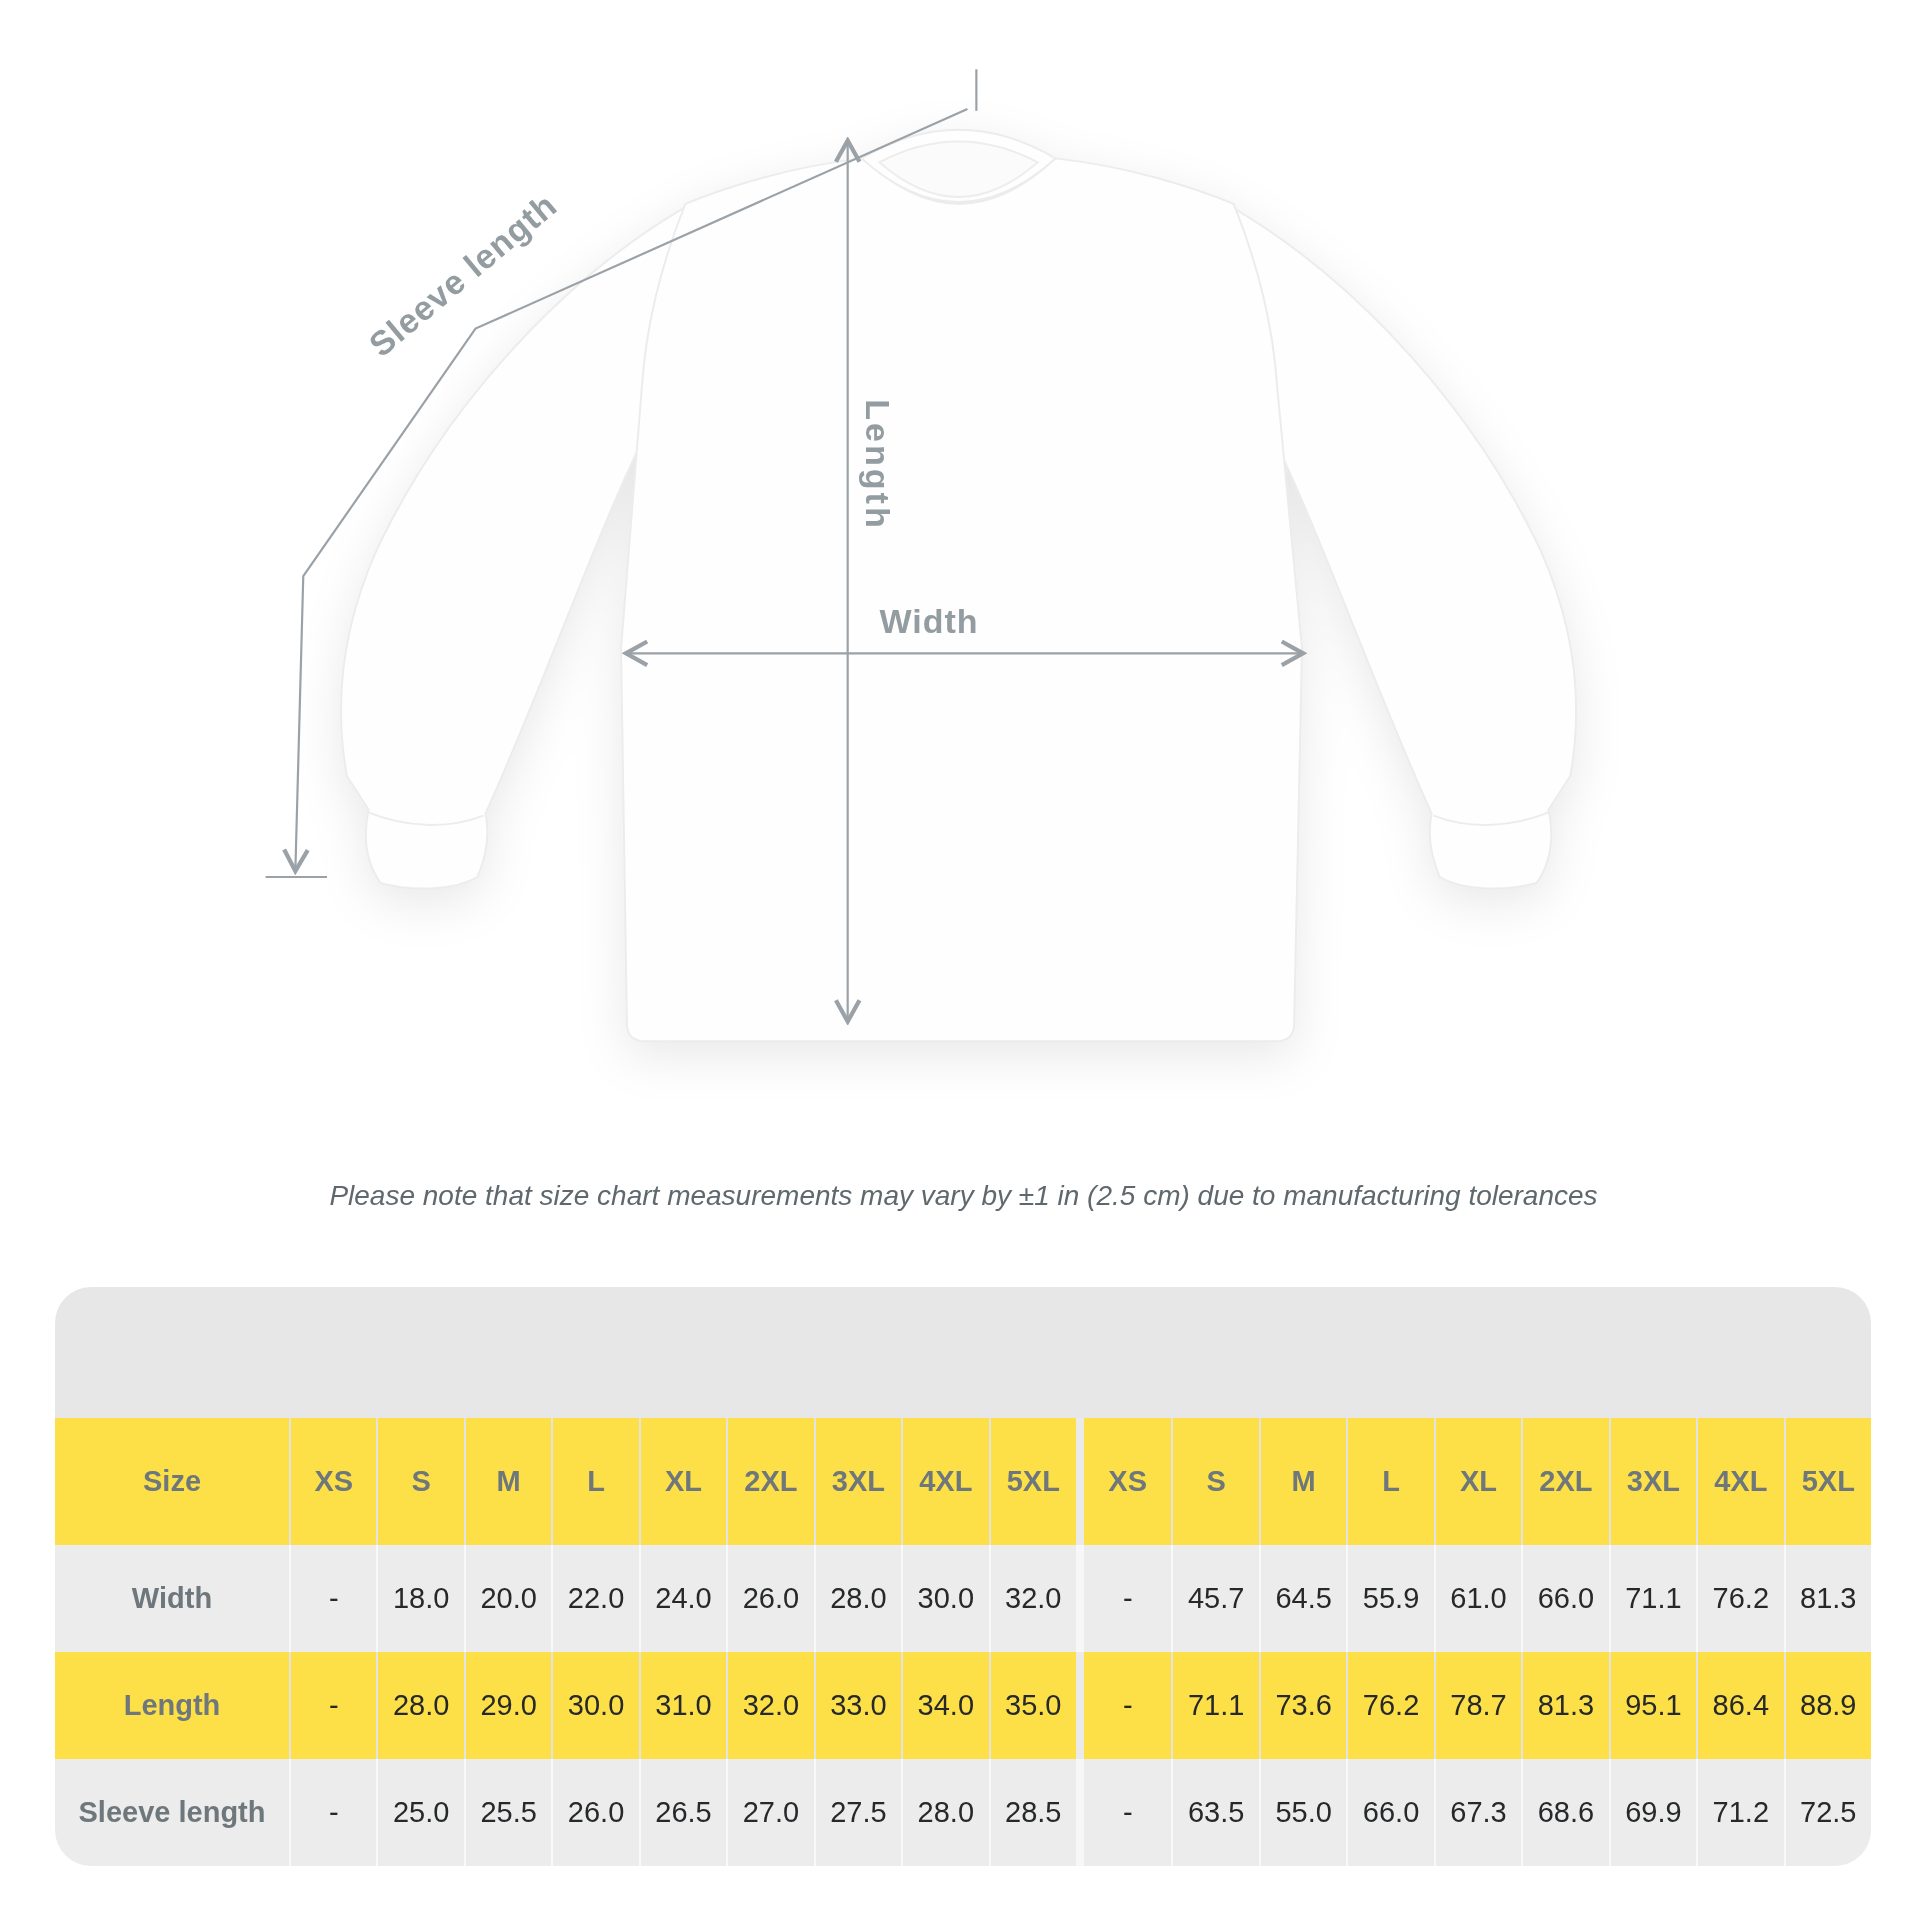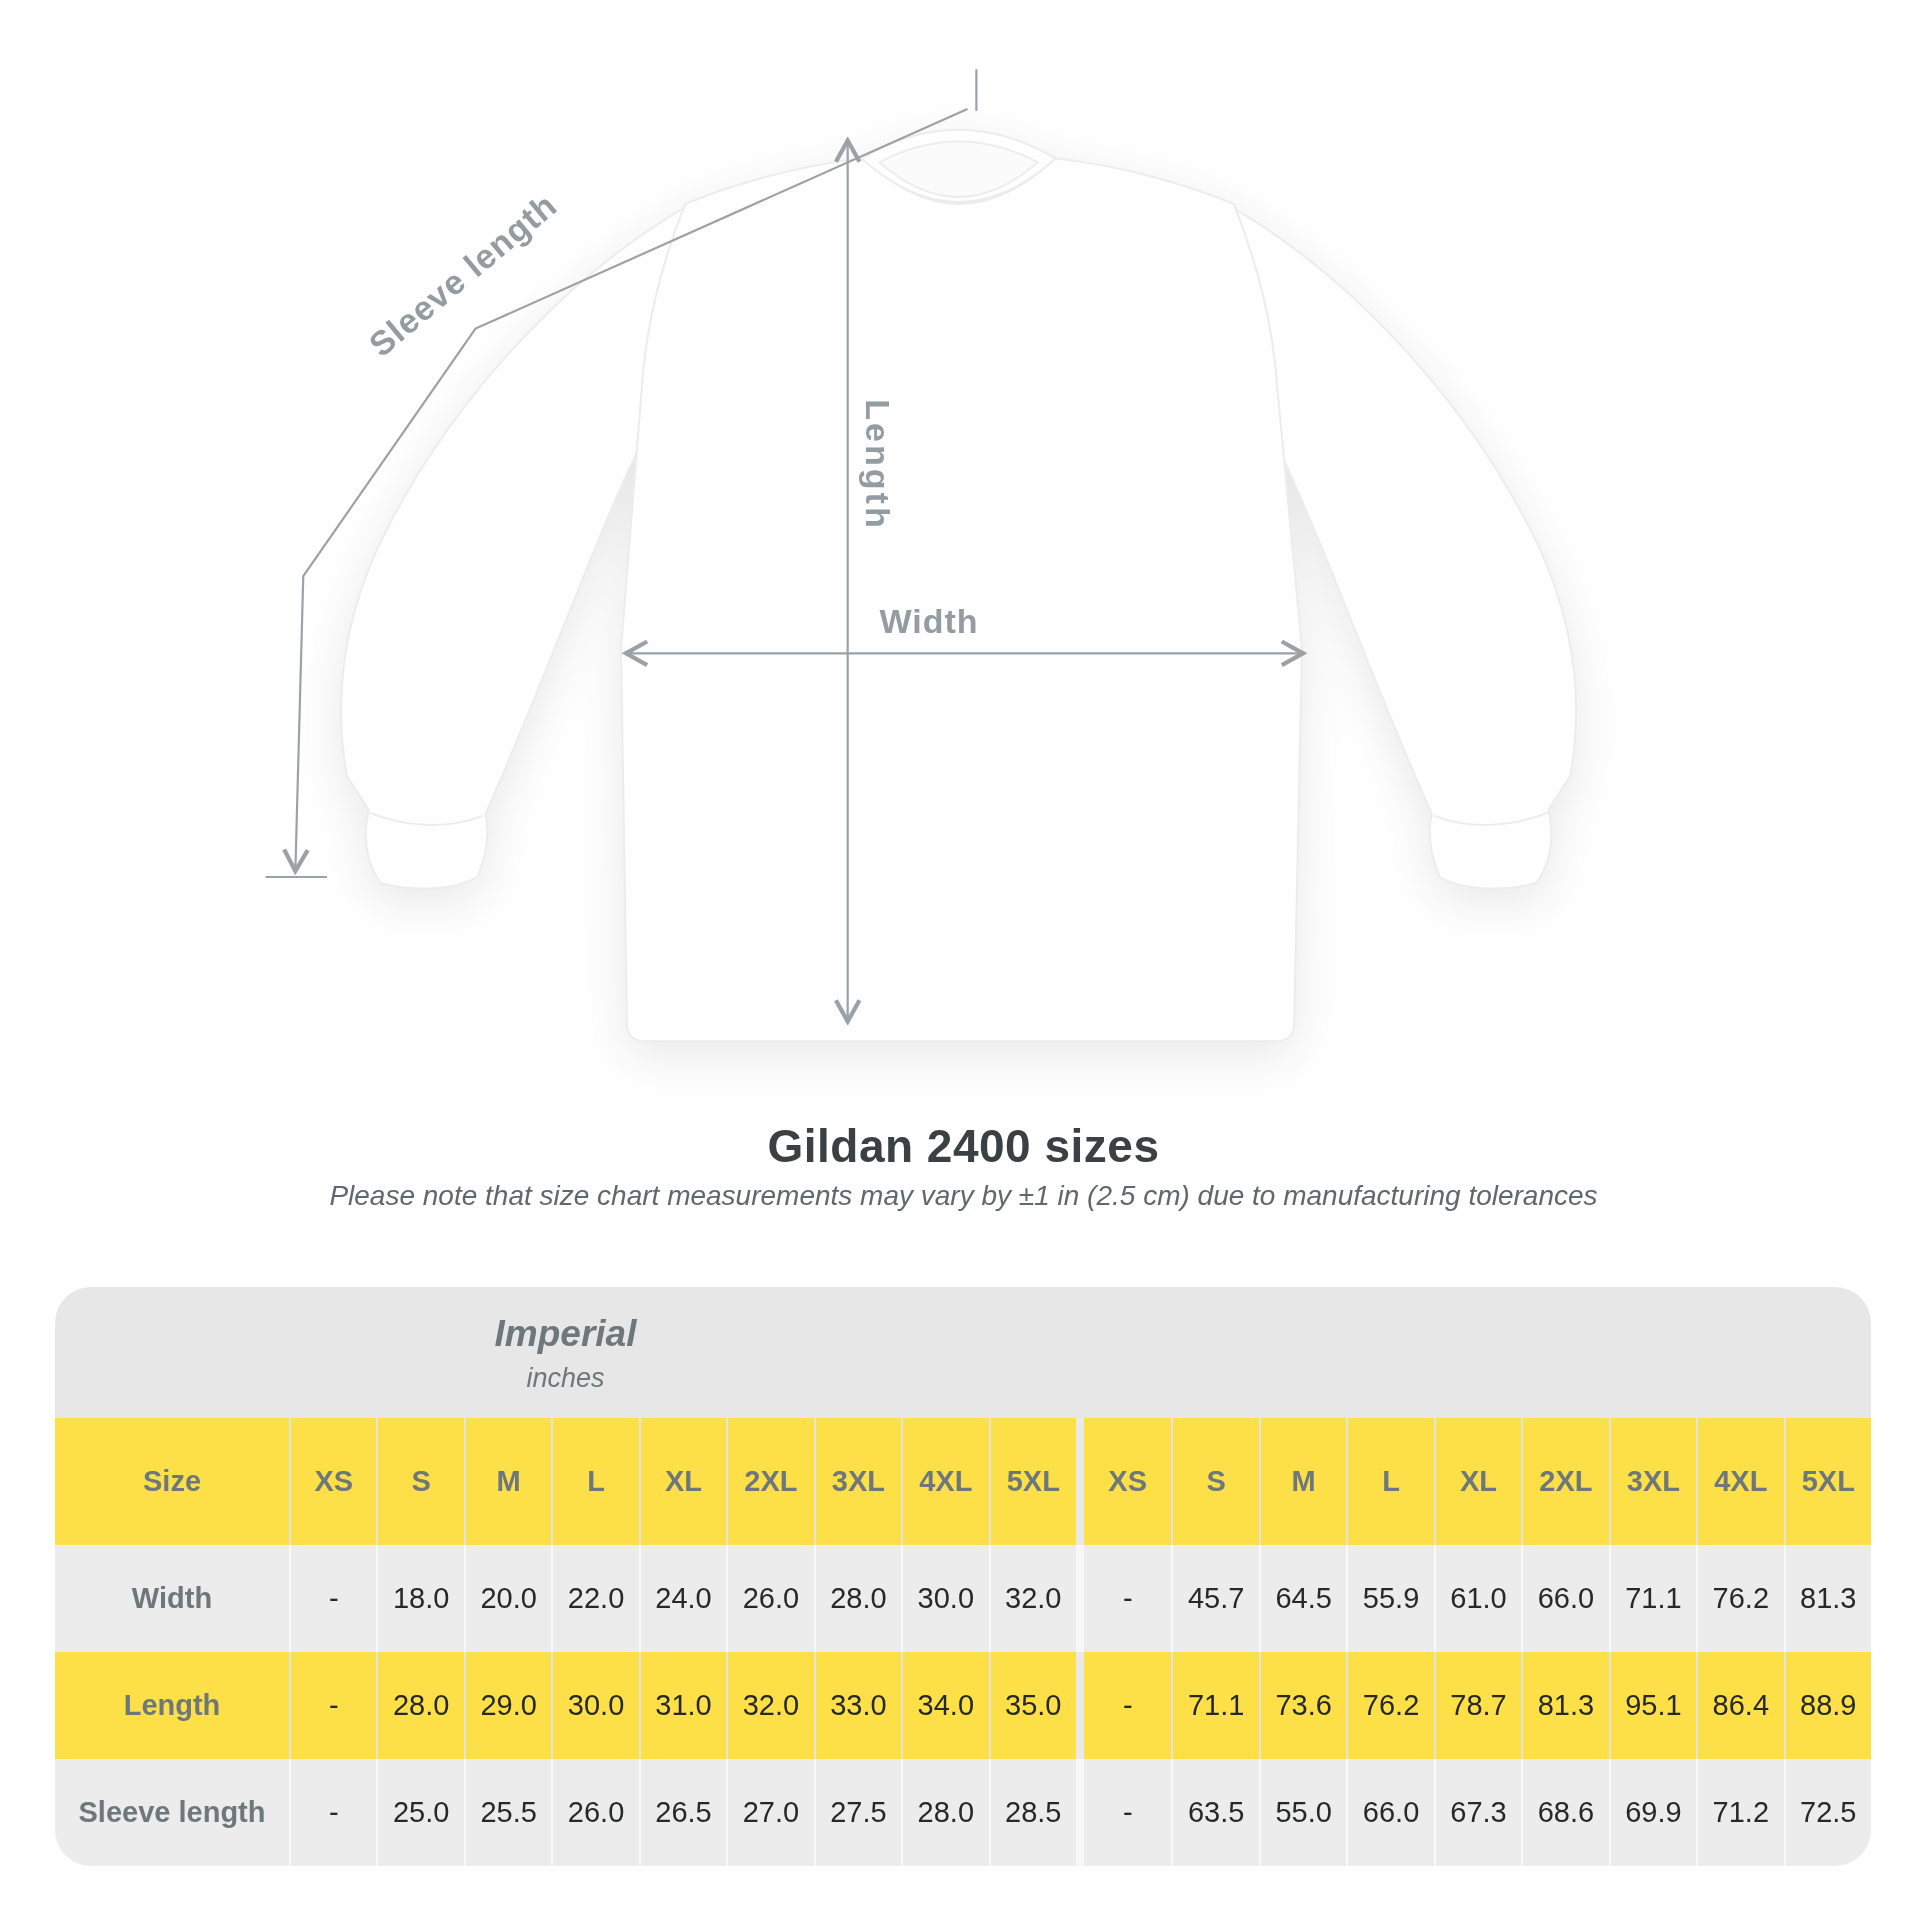--- a/index.html
+++ b/index.html
@@ -121,30 +121,25 @@
         <path d="M 977,110 L 480,332 L 306,582 L 298,880" marker-end="url(#arr)"></path>
         <line x1="268" y1="886" x2="330" y2="886"></line>
       </g>
     </svg>
 
     <div class="measure-label lbl-sleeve">Sleeve length</div>
     <div class="measure-label lbl-length">Length</div>
     <div class="measure-label lbl-width">Width</div>
   </div>
 
-  <div class="title">Gildan 2400 sizes</div>
   <div class="subtitle">Please note that size chart measurements may vary by ±1 in (2.5 cm) due to manufacturing tolerances</div>
 
   <div class="size-table">
 
     <div class="trow band">
-      <div class="unit-group ug-imperial">
-        <div class="unit-label">Imperial</div>
-        <div class="unit-sublabel">inches</div>
-      </div>
     </div>
 
     <div class="trow r-size row-white">
       <div class="c hd">Size</div>
       <div class="c hd sep">XS</div>
       <div class="c hd sep">S</div>
       <div class="c hd sep">M</div>
       <div class="c hd sep">L</div>
       <div class="c hd sep">XL</div>
       <div class="c hd sep">2XL</div>

